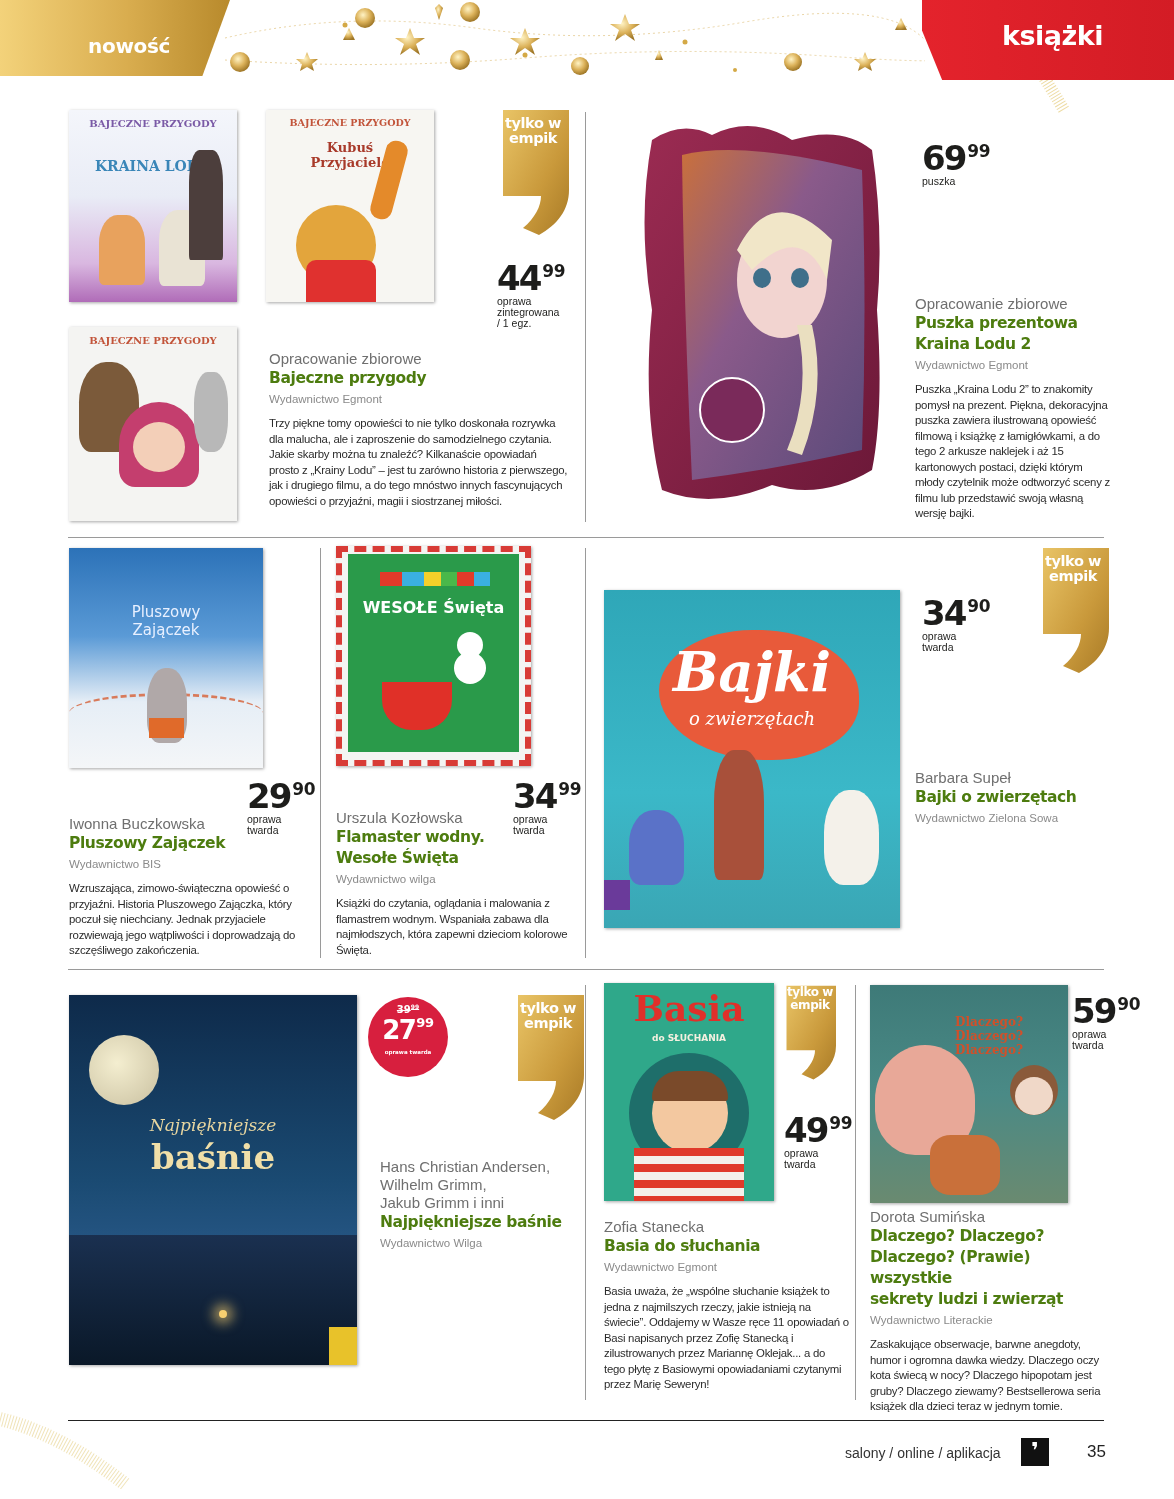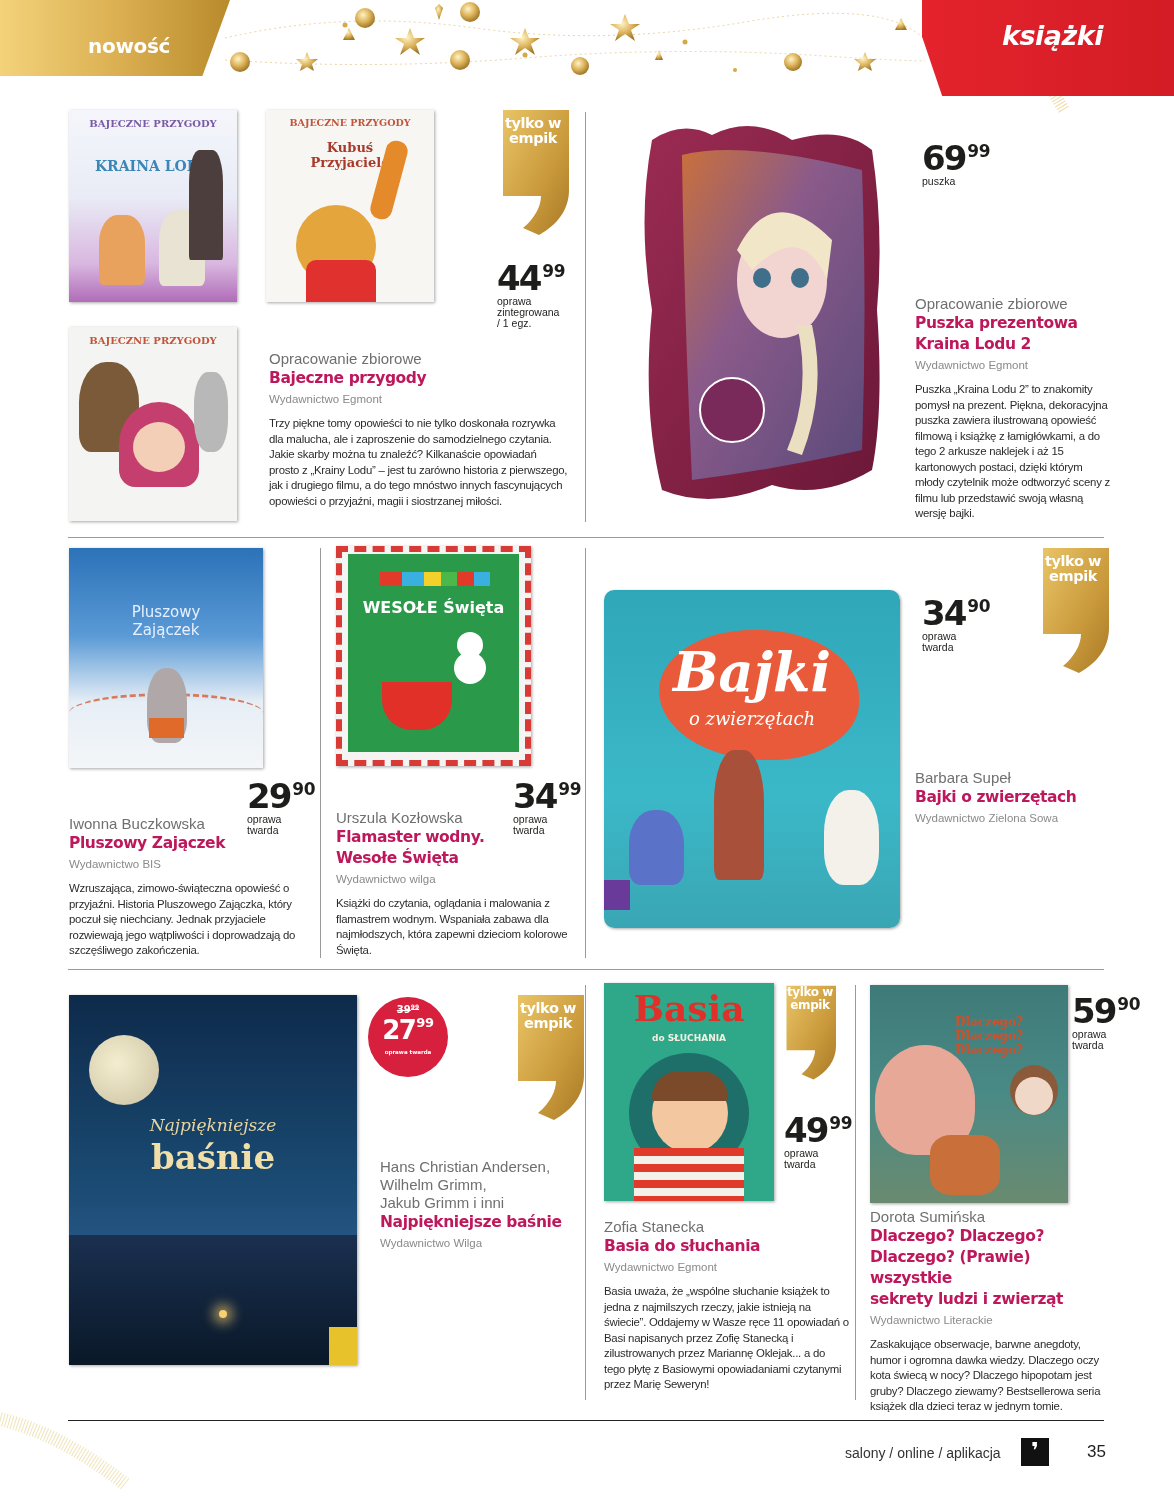--- a/index.html
+++ b/index.html
@@ -4,40 +4,40 @@
 <style>
   * { box-sizing: border-box; margin: 0; padding: 0; }
   html, body { width: 1174px; height: 1499px; background: #fff; overflow: hidden; }
   body { position: relative; font-family: "DejaVu Sans", sans-serif; color: #1d1d1b; }
 
   
   .hdr-gold { position: absolute; left: 0; top: 0; width: 230px; height: 76px;
     background: linear-gradient(90deg, #f3d27a 0%, #d9ad4f 55%, #b88a2c 100%);
     clip-path: polygon(0 0, 100% 0, 88% 100%, 0 100%); }
   .hdr-gold span { position: absolute; left: 88px; top: 34px; color: #fff; font-weight: bold; font-size: 20px; letter-spacing: -0.3px; }
-  .hdr-red { position: absolute; right: 0; top: 0; width: 252px; height: 96px;
+  .hdr-red { position: absolute; right: 0; top: 0; width: 252px; height: 80px;
     background: linear-gradient(90deg, #e4232c 0%, #d31c25 100%);
-    clip-path: polygon(0 0, 100% 0, 100% 100%, 8% 100%, 0 38%); font-style: italic; }
+    clip-path: polygon(0 0, 100% 0, 100% 100%, 8% 100%, 0 38%); }
   .hdr-red span { position: absolute; left: 80px; top: 20px; color: #fff; font-weight: bold; font-size: 27px; letter-spacing: -0.5px; }
   .garland { position: absolute; left: 225px; top: 0; width: 700px; height: 80px; }
   .tinsel { position: absolute; right: 80px; top: 0; width: 120px; height: 120px; }
   .tinsel-bl { position: absolute; left: 0; bottom: 10px; width: 130px; height: 100px; }
 
   
   .hline { position: absolute; height: 1px; background: #9a9a9a; }
   .vline { position: absolute; width: 1px; background: #9a9a9a; }
 
   
   .cover { position: absolute; overflow: hidden; box-shadow: 1px 1px 3px rgba(0,0,0,0.35); }
   .cover .ct { position: absolute; left: 0; right: 0; text-align: center; font-family: "DejaVu Serif", serif; font-weight: bold; }
 
   
   .tb { position: absolute; }
   .author { font-family: "Liberation Sans", sans-serif; font-size: 15px; color: #6f6f6f; line-height: 18px; font-weight: normal; }
-  .title { font-family: "DejaVu Sans", sans-serif; font-weight: bold; font-size: 15.5px; line-height: 21px; color: #be185d; letter-spacing: -0.4px; }
+  .title { font-family: "DejaVu Sans", sans-serif; font-weight: bold; font-size: 15.5px; line-height: 21px; color: #4d7c0f; letter-spacing: -0.4px; }
   .pub { font-family: "Liberation Sans", sans-serif; font-size: 11.5px; color: #8a8a8a; line-height: 15px; margin-top: 3px; }
   .desc { font-family: "Liberation Sans", sans-serif; font-size: 11.4px; color: #2b2b2b; line-height: 15.5px; margin-top: 9px; letter-spacing: -0.25px; }
 
   
   .price { position: absolute; font-family: "DejaVu Sans", sans-serif; color: #1d1d1b; margin-top: 12px; }
   .price .big { font-weight: bold; font-size: 34px; letter-spacing: -2px; line-height: 32px; display: inline-block; vertical-align: top; }
   .price .cents { font-weight: bold; font-size: 17px; line-height: 18px; display: inline-block; vertical-align: top; margin-left: 2px; letter-spacing: -0.5px; }
   .price .note { font-family: "Liberation Sans", sans-serif; font-size: 10.5px; line-height: 11px; color: #1d1d1b; margin-top: 2px; }
 
   
@@ -235,21 +235,21 @@
   <div class="note"><span>oprawa</span><br><span>twarda</span></div>
 </div>
 
 <div class="tb" style="left:336px; top:809px; width:240px;">
   <div class="author">Urszula Kozłowska</div>
   <div class="title"><span>Flamaster wodny.</span><br><span>Wesołe Święta</span></div>
   <div class="pub">Wydawnictwo wilga</div>
   <div class="desc">Książki do czytania, oglądania i malowania z flamastrem wodnym. Wspaniała zabawa dla najmłodszych, która zapewni dzieciom kolorowe Święta.</div>
 </div>
 
-<div class="cover" style="left:604px; top:590px; width:296px; height:338px; background: linear-gradient(180deg,#2fa7b8 0%,#3bb8c8 60%,#3aa6b4 100%); border-radius: 10px;">
+<div class="cover" style="left:604px; top:590px; width:296px; height:338px; background: linear-gradient(180deg,#2fa7b8 0%,#3bb8c8 60%,#3aa6b4 100%);">
   <div style="position:absolute; left:55px; top:40px; width:200px; height:130px; background:#e85a3a; border-radius:48% 52% 45% 55%;"></div>
   <div class="ct" style="top:50px; font-size:54px; color:#fff; font-style:italic; font-family:'DejaVu Serif',serif;">Bajki</div>
   <div class="ct" style="top:118px; font-size:18px; color:#fff; font-style:italic; font-family:'DejaVu Serif',serif; font-weight:normal;">o zwierzętach</div>
   <div style="position:absolute; left:110px; top:160px; width:50px; height:130px; background:#a8503a; border-radius:40% 40% 10% 10%;"></div>
   <div style="position:absolute; left:25px; top:220px; width:55px; height:75px; background:#5a72c8; border-radius:45% 45% 20% 20%;"></div>
   <div style="position:absolute; left:220px; top:200px; width:55px; height:95px; background:#f4f1ea; border-radius:45% 45% 35% 35%;"></div>
   <div style="position:absolute; left:0; top:290px; width:26px; height:30px; background:#6a3a9a;"></div>
 </div>
 
 <div class="badge" style="left:1037px; top:548px;">

